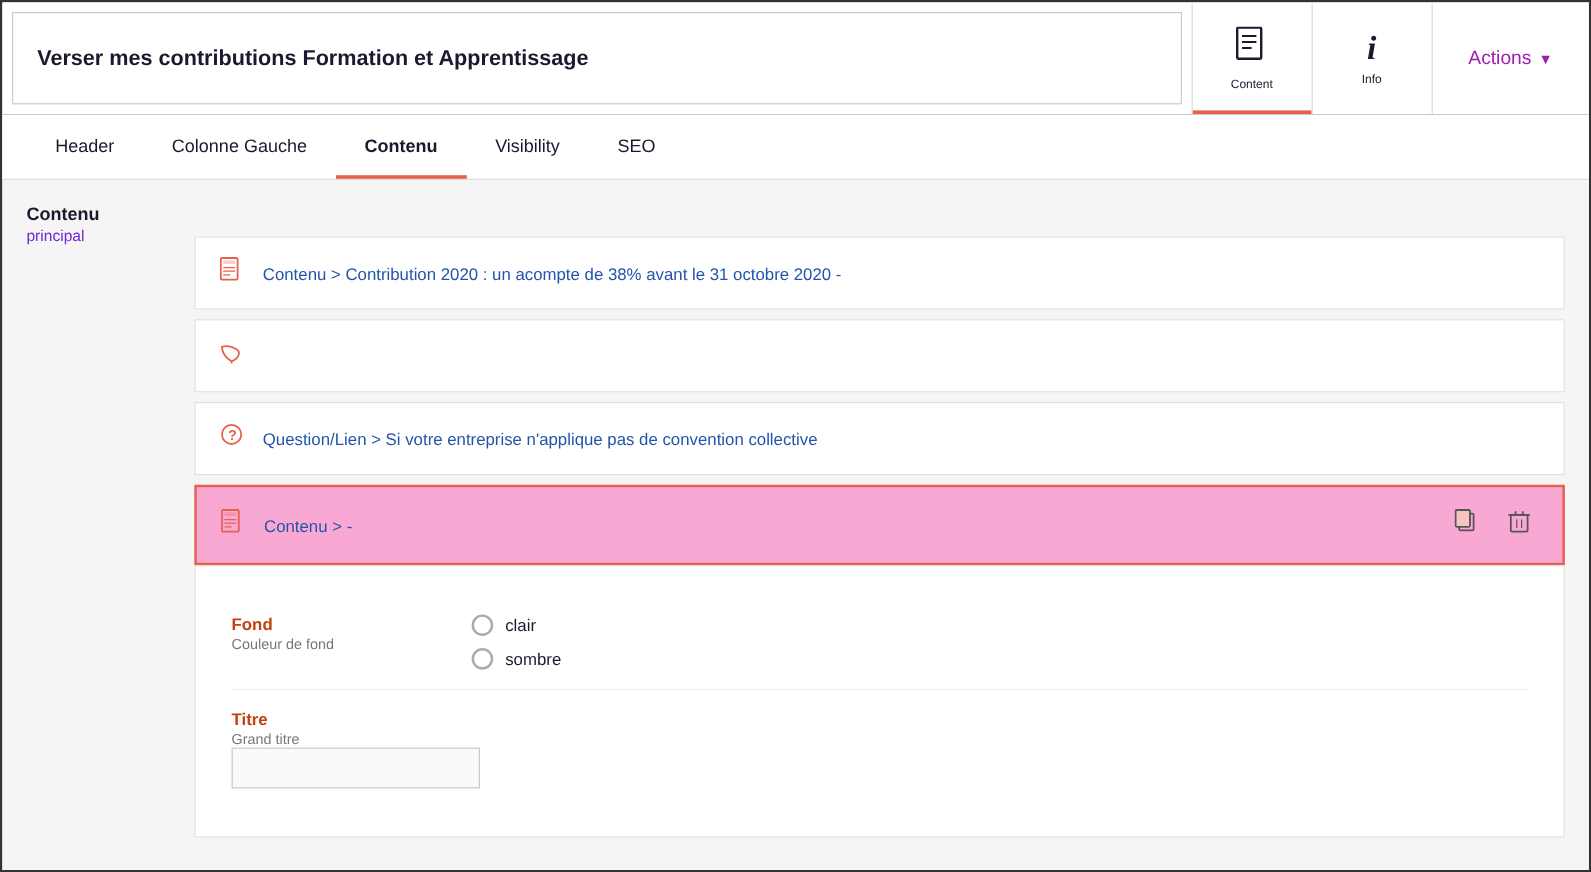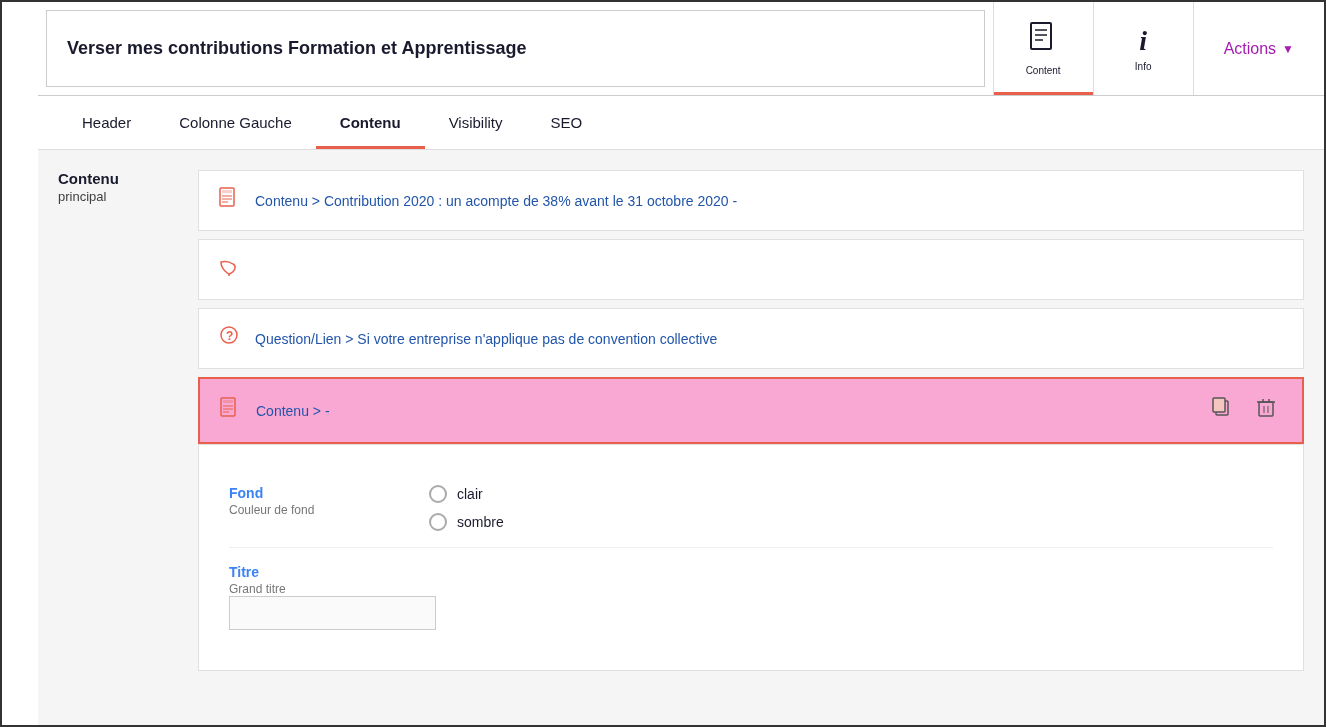--- a/index.html
+++ b/index.html
@@ -11,21 +11,20 @@
       align-items: center;
       min-height: 100vh;
     }
     .window {
       width: 1326px;
       min-height: 727px;
       background: #fff;
       border: 2px solid #333;
       display: flex;
       flex-direction: column;
-      padding-left: 36px;
     }
     
     .header-bar {
       display: flex;
       align-items: stretch;
       border-bottom: 1px solid #ccc;
       background: #fff;
       min-height: 94px;
     }
     .header-title-area {
@@ -143,28 +142,29 @@
     .sidebar-label {
       min-width: 120px;
     }
     .sidebar-label .label-main {
       font-weight: bold;
       font-size: 15px;
       color: #1a1a2e;
     }
     .sidebar-label .label-sub {
       font-size: 13px;
-      color: #404040;
+      color: #6d28d9;
       margin-top: 2px;
     }
     .content-list {
       flex: 1;
       display: flex;
       flex-direction: column;
       gap: 0;
+      margin-top: 27px;
     }
     .content-list-item {
       display: flex;
       align-items: center;
       padding: 16px 20px;
       background: #fff;
       border: 1px solid #e0e0e0;
       margin-bottom: 8px;
       cursor: pointer;
     }
@@ -211,21 +211,21 @@
       padding: 16px 0;
       border-bottom: 1px solid #f0f0f0;
     }
     .detail-row:last-child { border-bottom: none; flex-direction: column; }
     .detail-label {
       min-width: 200px;
     }
     .detail-label .label-main {
       font-weight: bold;
       font-size: 14px;
-      color: #3b82f6;
+      color: #c2410c;
     }
     .detail-label .label-sub {
       font-size: 12px;
       color: #777;
       margin-top: 2px;
     }
     .detail-field {
       flex: 1;
       display: flex;
       flex-direction: column;

